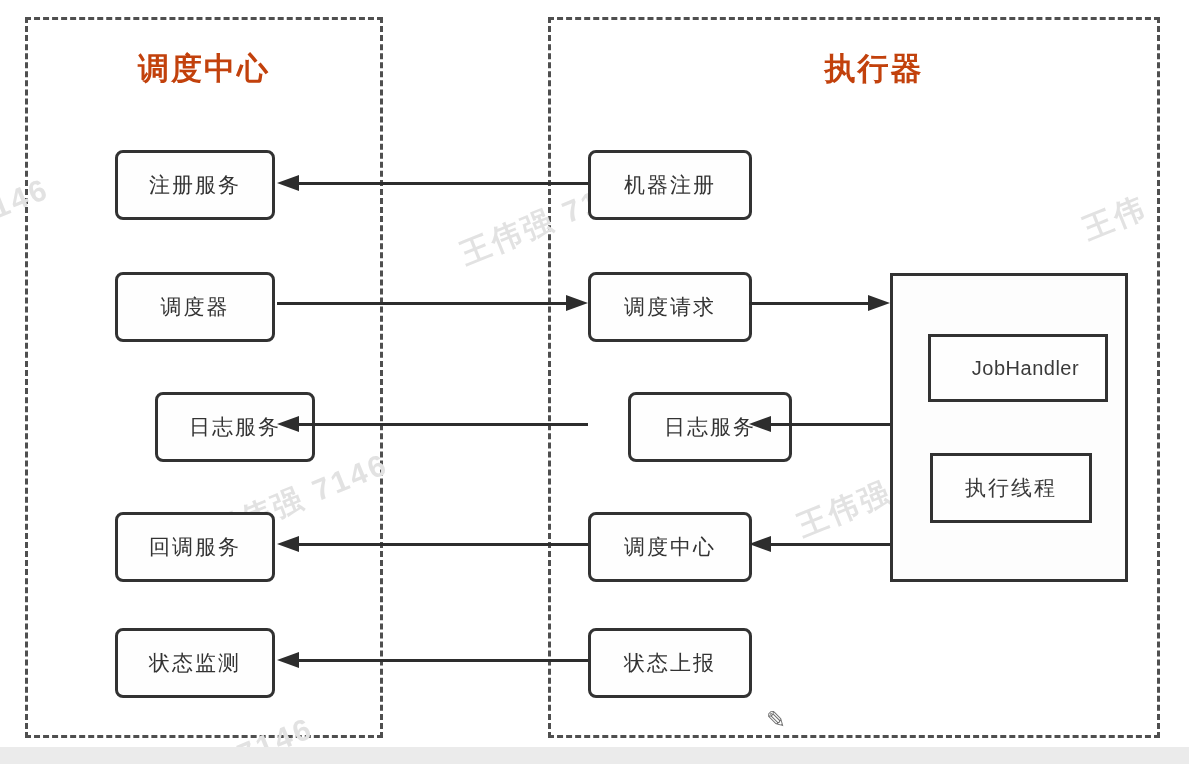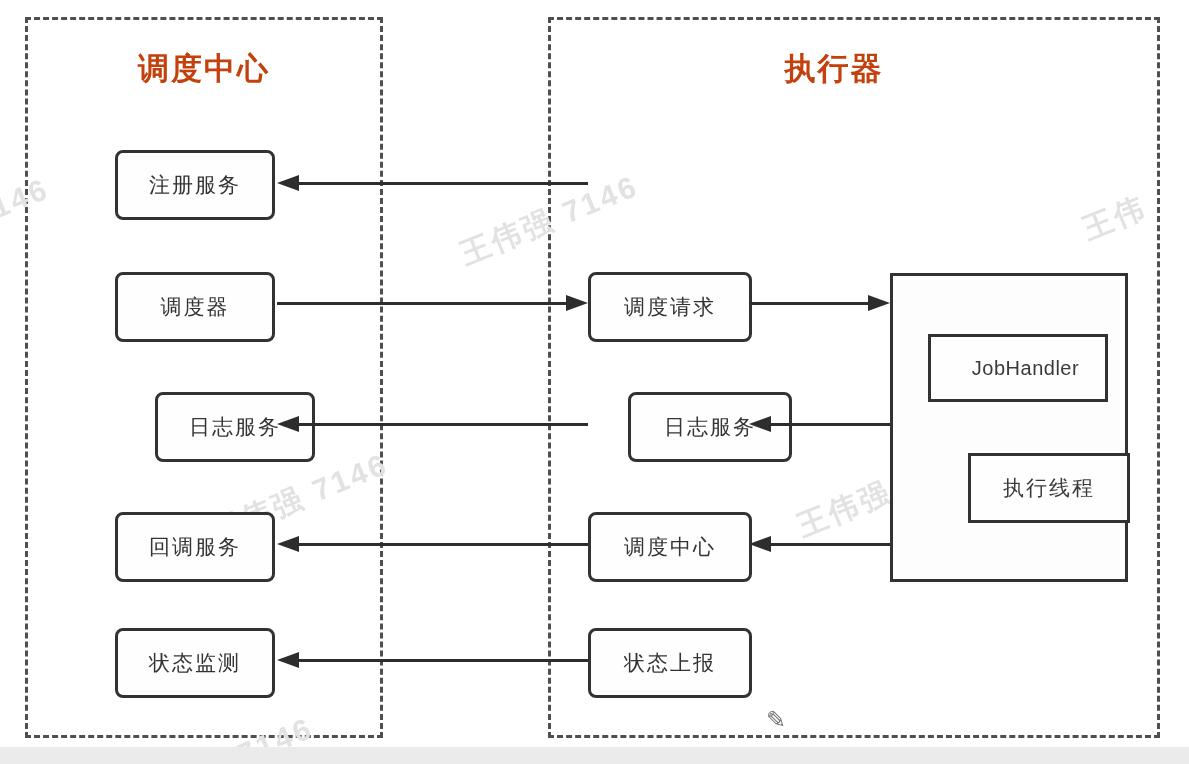--- a/index.html
+++ b/index.html
@@ -13,21 +13,21 @@
   .panel { position:absolute; border:3px dashed #4f4f4f; }
   .panel-left  { left:25px;  top:17px; width:352px; height:715px; }
   .panel-right { left:548px; top:17px; width:606px; height:715px; }
 
   .panel-title {
     position:absolute; top:48px; text-align:center;
     font-size:31px; font-weight:bold; color:#c2410c; letter-spacing:2px;
     z-index:3;
   }
   .title-left  { left:25px;  width:358px; }
-  .title-right { left:528px; width:612px; }
+  .title-right { left:568px; width:612px; }
 
   
   .node {
     position:absolute; border:3px solid #323232; background:#fefefe;
     border-radius:8px; display:flex; align-items:center; justify-content:center;
     font-size:21px; color:#333333; letter-spacing:2px; z-index:2;
   }
   .col-l { left:115px; width:154px; height:64px; }
   .col-m { left:588px; width:158px; height:64px; }
   .r1 { top:150px; } .r2 { top:272px; } .r3 { top:392px;margin-left:40px; }
@@ -37,21 +37,21 @@
   .executor {
     position:absolute; left:890px; top:273px; width:232px; height:303px;
     border:3px solid #323232; background:#fdfdfd; z-index:2;
   }
   .subnode {
     position:absolute; border:3px solid #323232; background:#fefefe;
     display:flex; align-items:center; justify-content:center;
     color:#3a3a3a; z-index:3;
   }
   .sub-job  { left:928px; top:334px; width:159px; height:62px; font-size:20px; letter-spacing:0.5px;padding-left:15px; }
-  .sub-thr  { left:968px; top:453px; width:156px; height:64px; font-size:21px; letter-spacing:2px; }
+  .sub-thr  { left:930px; top:453px; width:156px; height:64px; font-size:21px; letter-spacing:2px; }
 
   
   .hline { position:absolute; height:3px; background:#2d2d2d; z-index:2; }
   .ah { position:absolute; width:0; height:0; z-index:2;
         border-top:8px solid transparent; border-bottom:8px solid transparent; }
   .ah-left  { border-right:22px solid #2d2d2d; }
   .ah-right { border-left:22px solid #2d2d2d; }
 
   
   .wm {
@@ -96,20 +96,21 @@
 
   <div class="panel-title title-left">调度中心</div>
   <div class="panel-title title-right">执行器</div>
 
   <div class="node col-l r1">注册服务</div>
   <div class="node col-l r2">调度器</div>
   <div class="node col-l r3">日志服务</div>
   <div class="node col-l r5">状态监测</div>
   <div class="node col-l r4">回调服务</div>
 
+  <div class="node col-m r1">机器注册</div>
   <div class="node col-m r2">调度请求</div>
   <div class="node col-m r3">日志服务</div>
   <div class="node col-m r4">调度中心</div>
   <div class="node col-m r5">状态上报</div>
 
   <div class="executor"></div>
   <div class="subnode sub-job">JobHandler</div>
   <div class="subnode sub-thr">执行线程</div>
 
   <div class="hline" style="left:297px; top:182px; width:291px;"></div>

